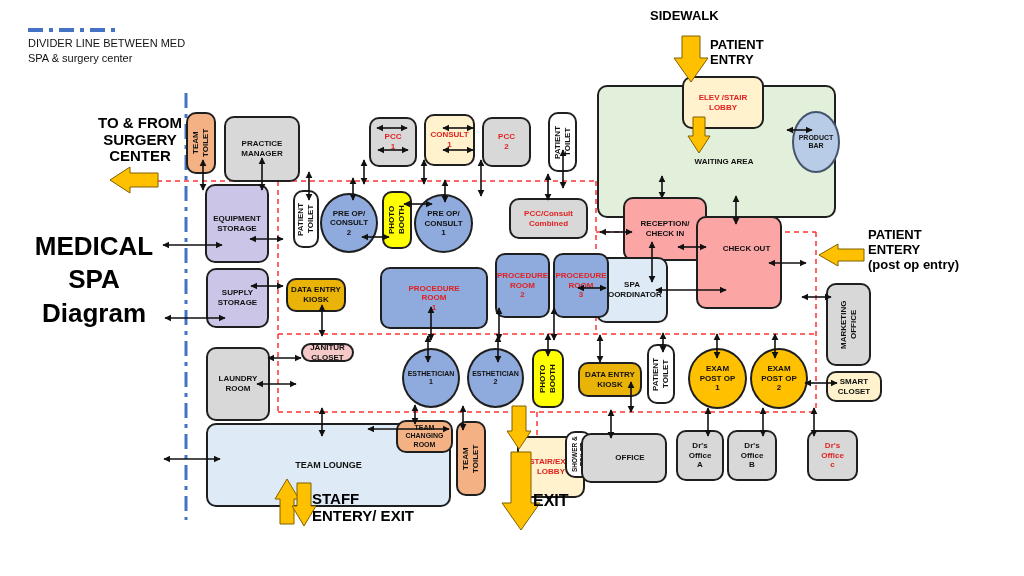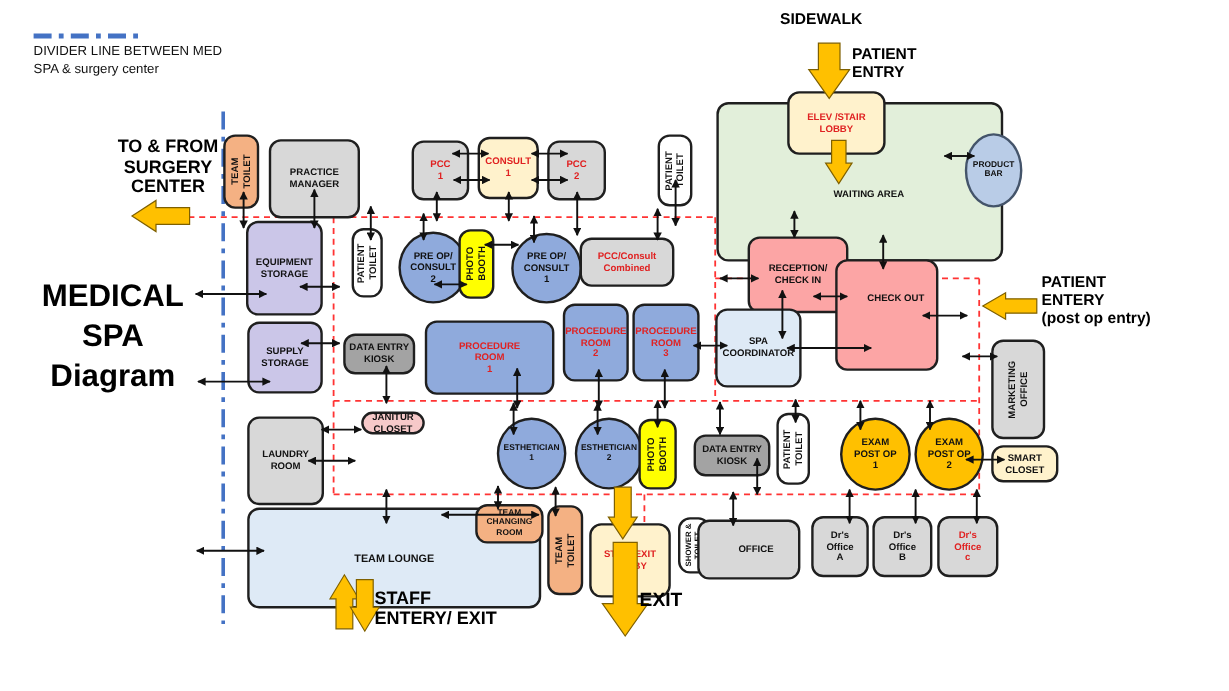--- a/index.html
+++ b/index.html
@@ -4,30 +4,30 @@
 <style>
   html,body{margin:0;padding:0;background:#fff;}
   .canvas{position:relative;width:1024px;height:576px;background:#fff;overflow:hidden;
           font-family:"Liberation Sans",sans-serif;color:#111;}
   svg.layer{position:absolute;left:0;top:0;pointer-events:none;}
   .under{z-index:1;} .over{z-index:5;}
 
   .room{position:absolute;z-index:2;box-sizing:border-box;border:2px solid #1f1f1f;border-radius:10px;
         display:flex;align-items:center;justify-content:center;text-align:center;
         font-weight:bold;font-size:8px;line-height:1.2;white-space:pre-line;color:#111;}
-  .circle{border-radius:50%;margin-left:12px;}
-  .red{color:#e02222;}
+  .circle{border-radius:50%;}
+  .red{color:#e02222;margin-left:26px;}
   .vert{writing-mode:vertical-rl;transform:rotate(180deg);}
   .fs7{font-size:7px;}
   .fs65{font-size:6.5px;}
   .fs9{font-size:9px;}
   .pt{align-items:flex-start;padding-left:15px;}
   .gray{background:#d8d8d8;} .cream{background:#fff2cc;} .orange{background:#f4b183;}
   .white{background:#ffffff;} .lav{background:#cbc6e8;} .blue{background:#8faadc;}
-  .yellow{background:#ffff00;} .kiosk{background:#a3a3a3;} .pale{background:#deeaf6;}
+  .yellow{background:#ffff00;} .kiosk{background:#eab308;} .pale{background:#deeaf6;}
   .pink{background:#f6c9c9;} .gold{background:#ffc000;} .wgreen{background:#e2efda;}
   .green{background:#fca5a5;} .pbar{background:#b9cce7;border-color:#44546a;}
 
   .h{position:absolute;z-index:6;font-weight:bold;white-space:pre-line;color:#000000;}
   .legend-text{position:absolute;z-index:6;font-weight:normal;font-size:11px;line-height:1.35;white-space:pre-line;color:#111;}
 </style>
 </head>
 <body>
 
 <div class="canvas">

